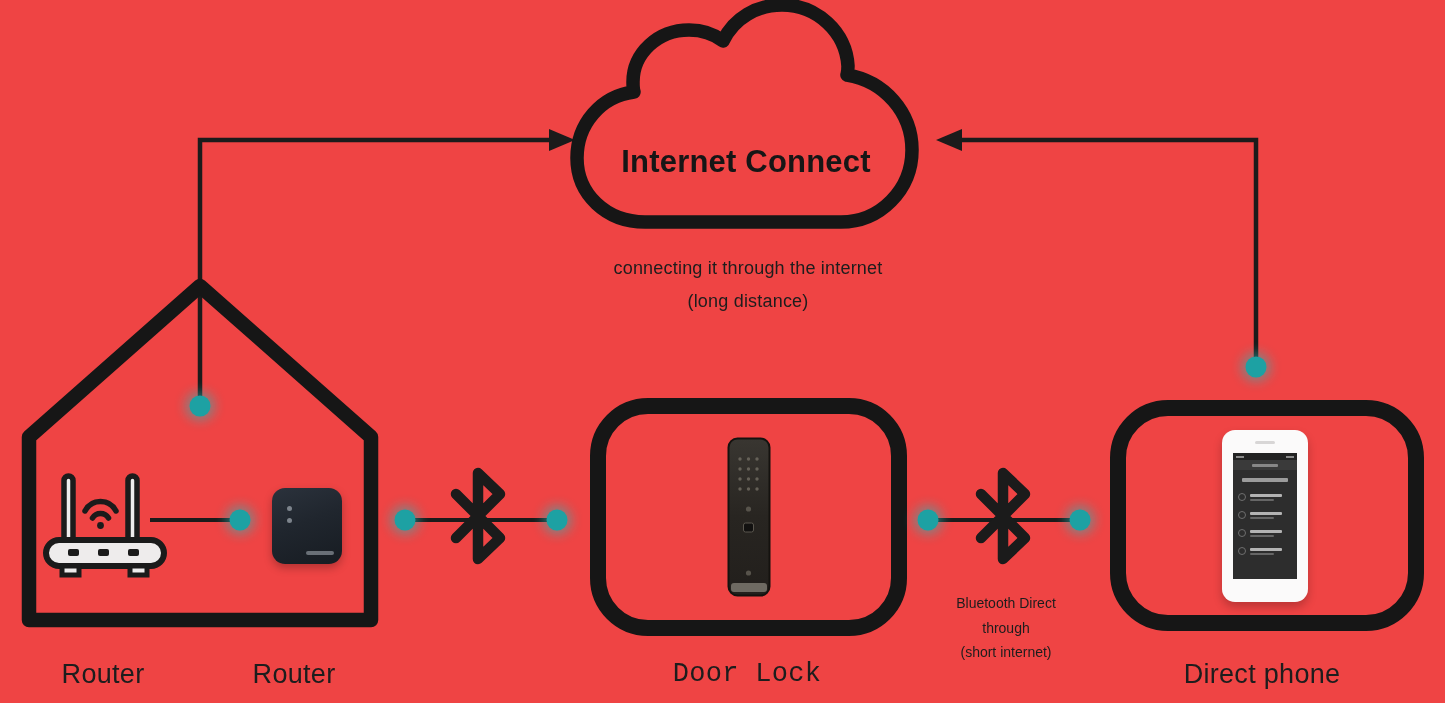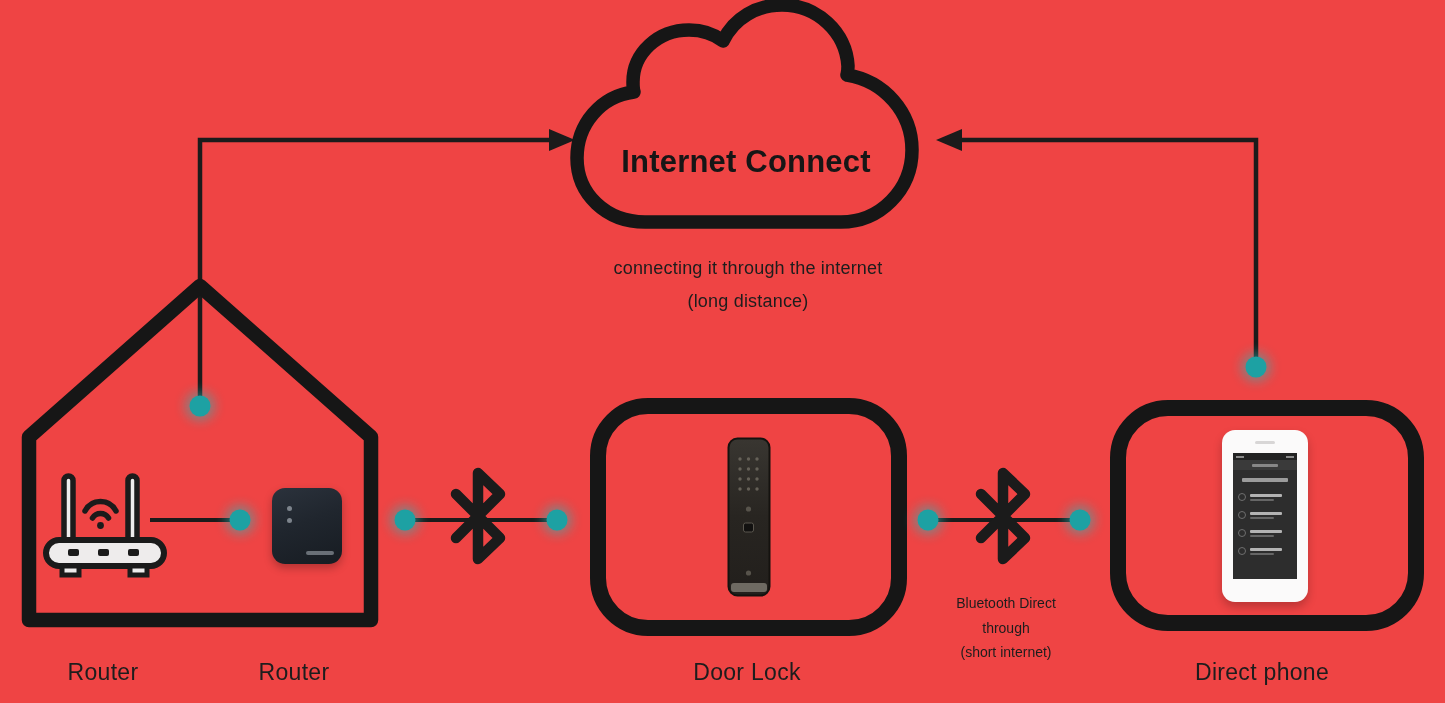--- a/index.html
+++ b/index.html
@@ -1,19 +1,19 @@
 <!DOCTYPE html>
 <html><head>
 <meta charset="utf-8">
 <style>
   html,body{margin:0;padding:0;}
   body{background:#eeecec;font-family:"Liberation Sans","DejaVu Sans",sans-serif;}
   .stage{position:relative;width:1445px;height:703px;background:#ef4444;overflow:hidden;}
   .abs{position:absolute;}
-  .label{position:absolute;color:#1d1d1d;font-size:23px;text-align:center;letter-spacing:.3px;}
+  .label{position:absolute;color:#1d1d1d;font-size:27px;text-align:center;letter-spacing:.3px;}
   .cloud-label{position:absolute;color:#161616;font-size:31px;font-weight:800;text-align:center;letter-spacing:.2px;}
   .note{position:absolute;color:#1d1d1d;text-align:center;}
   .note-internet{font-size:18px;line-height:33px;letter-spacing:.2px;}
   .note-bt{font-size:14px;line-height:24.5px;}
   .device-box{position:absolute;border:16px solid #161616;border-radius:58px;box-sizing:border-box;background:transparent;}
   svg.overlay{position:absolute;left:0;top:0;pointer-events:none;}
   
   .bridge{position:absolute;left:272px;top:488px;width:70px;height:76px;border-radius:13px;
     background:linear-gradient(160deg,#2b323c 0%,#20262e 45%,#171c22 100%);
     box-shadow:0 4px 8px rgba(0,0,0,.25);}
@@ -223,16 +223,16 @@
   </div>
 
   <div class="note note-bt" style="left:886px;top:591px;width:240px;">
     <div>Bluetooth Direct</div>
     <div>through</div>
     <div>(short internet)</div>
   </div>
 
   <div class="label" style="left:23px;top:659px;width:160px;">Router</div>
   <div class="label" style="left:214px;top:659px;width:160px;">Router</div>
-  <div class="label" style="left:647px;top:659px;width:200px;">Door Lock</div>
+  <div class="label" style="left:647px;top:659px;width:200px;font-family:Liberation Mono, monospace;">Door Lock</div>
   <div class="label" style="left:1142px;top:659px;width:240px;">Direct phone</div>
 
 </div>
 
 </body></html>

